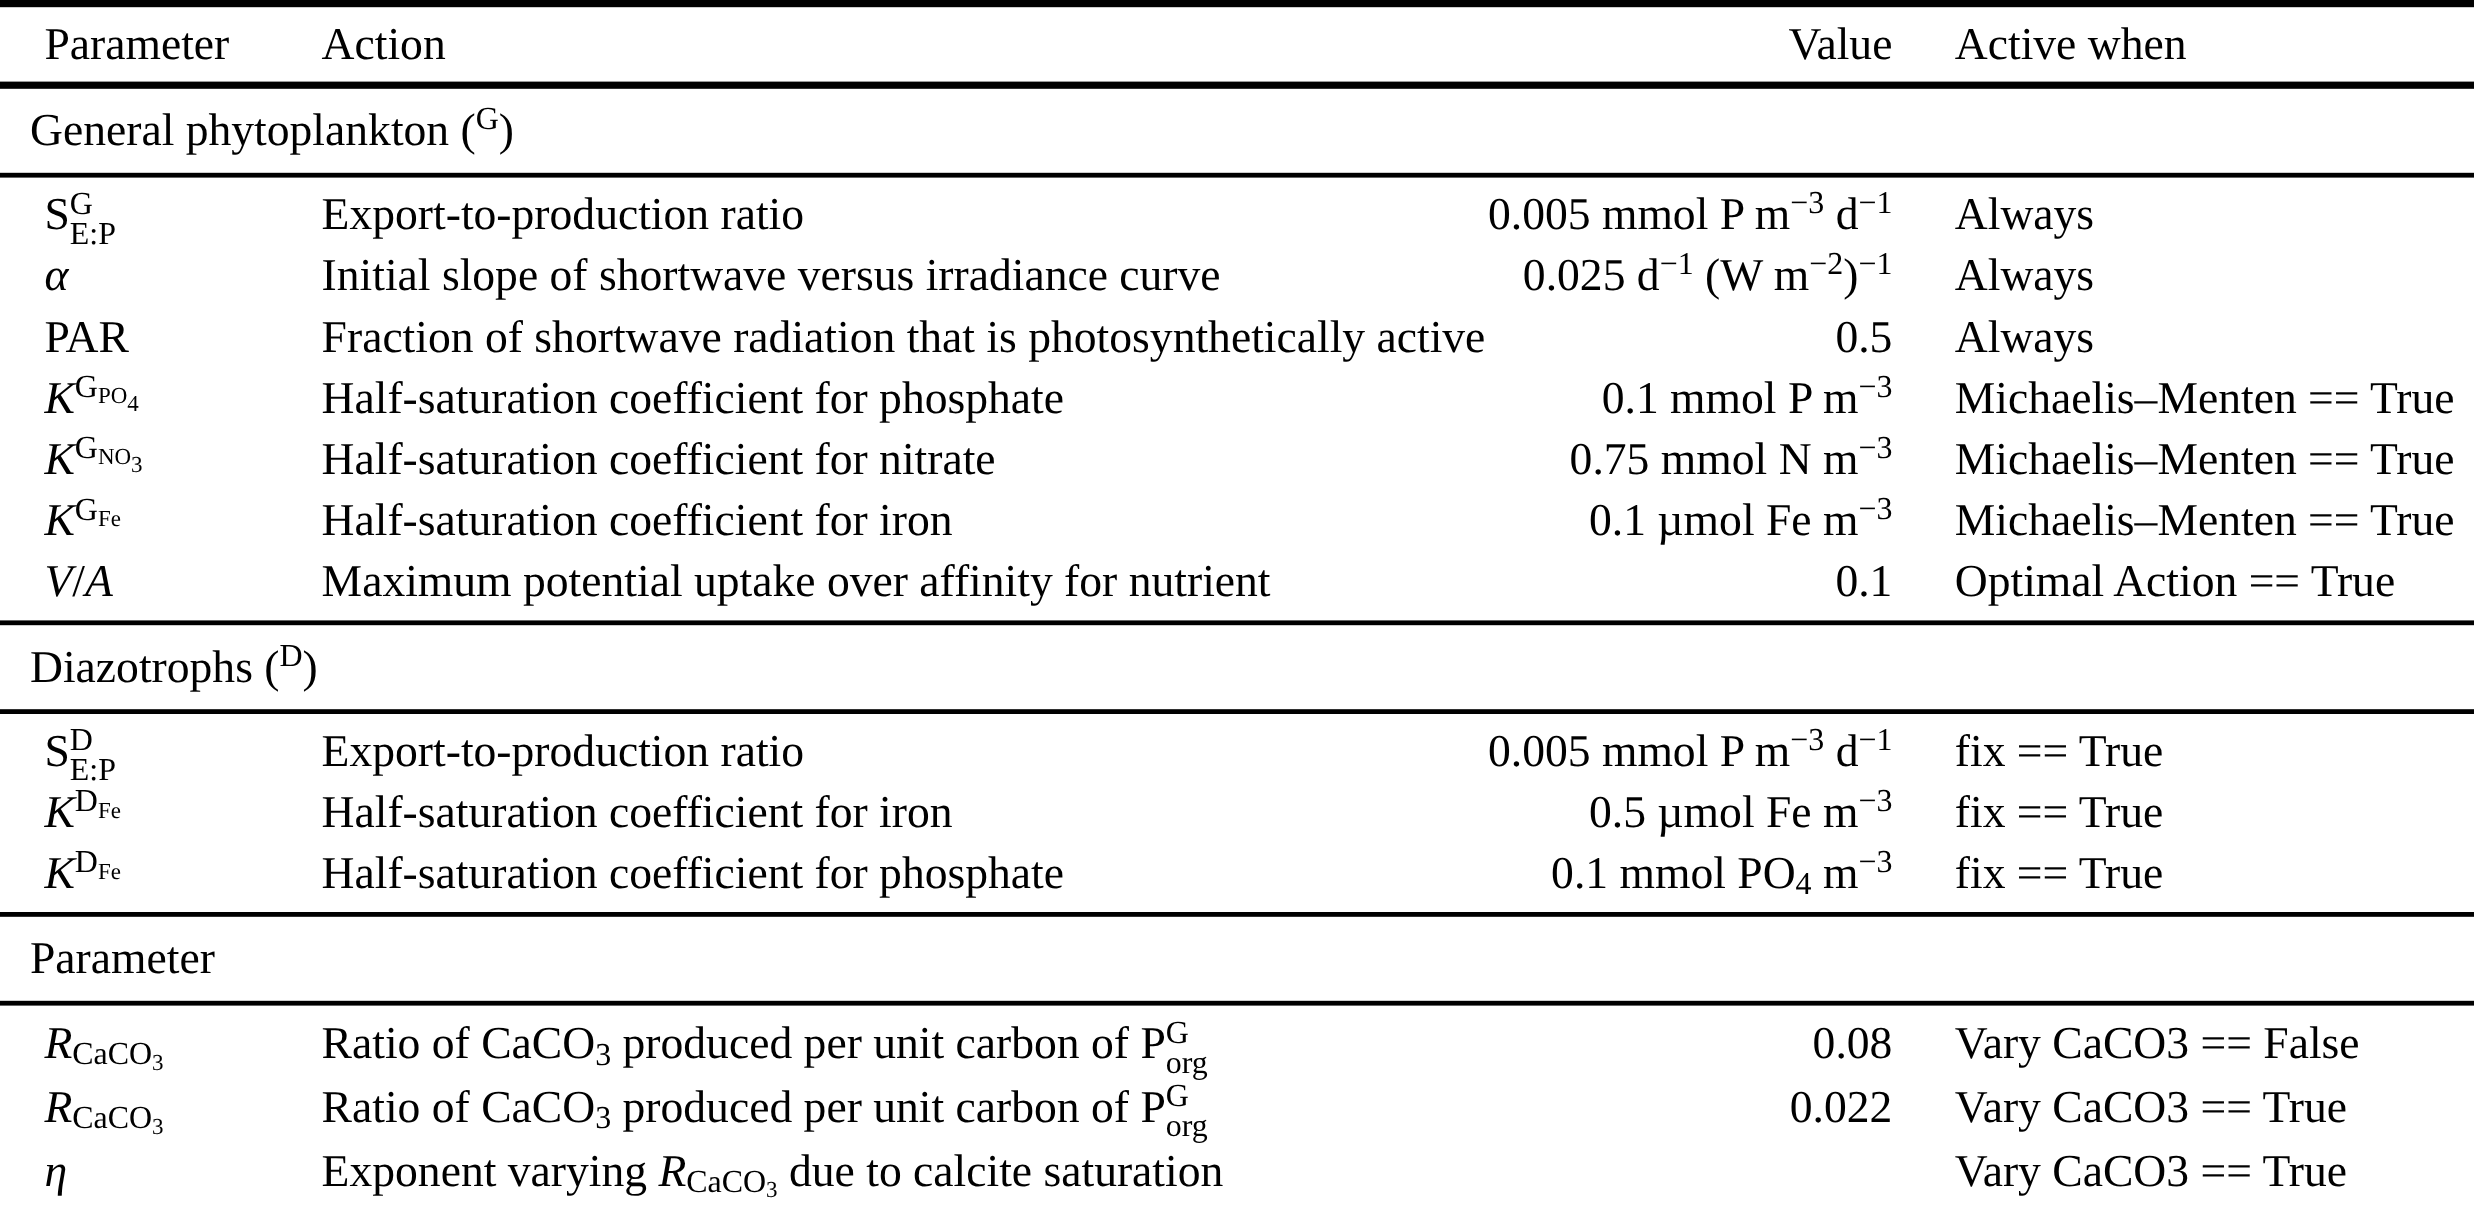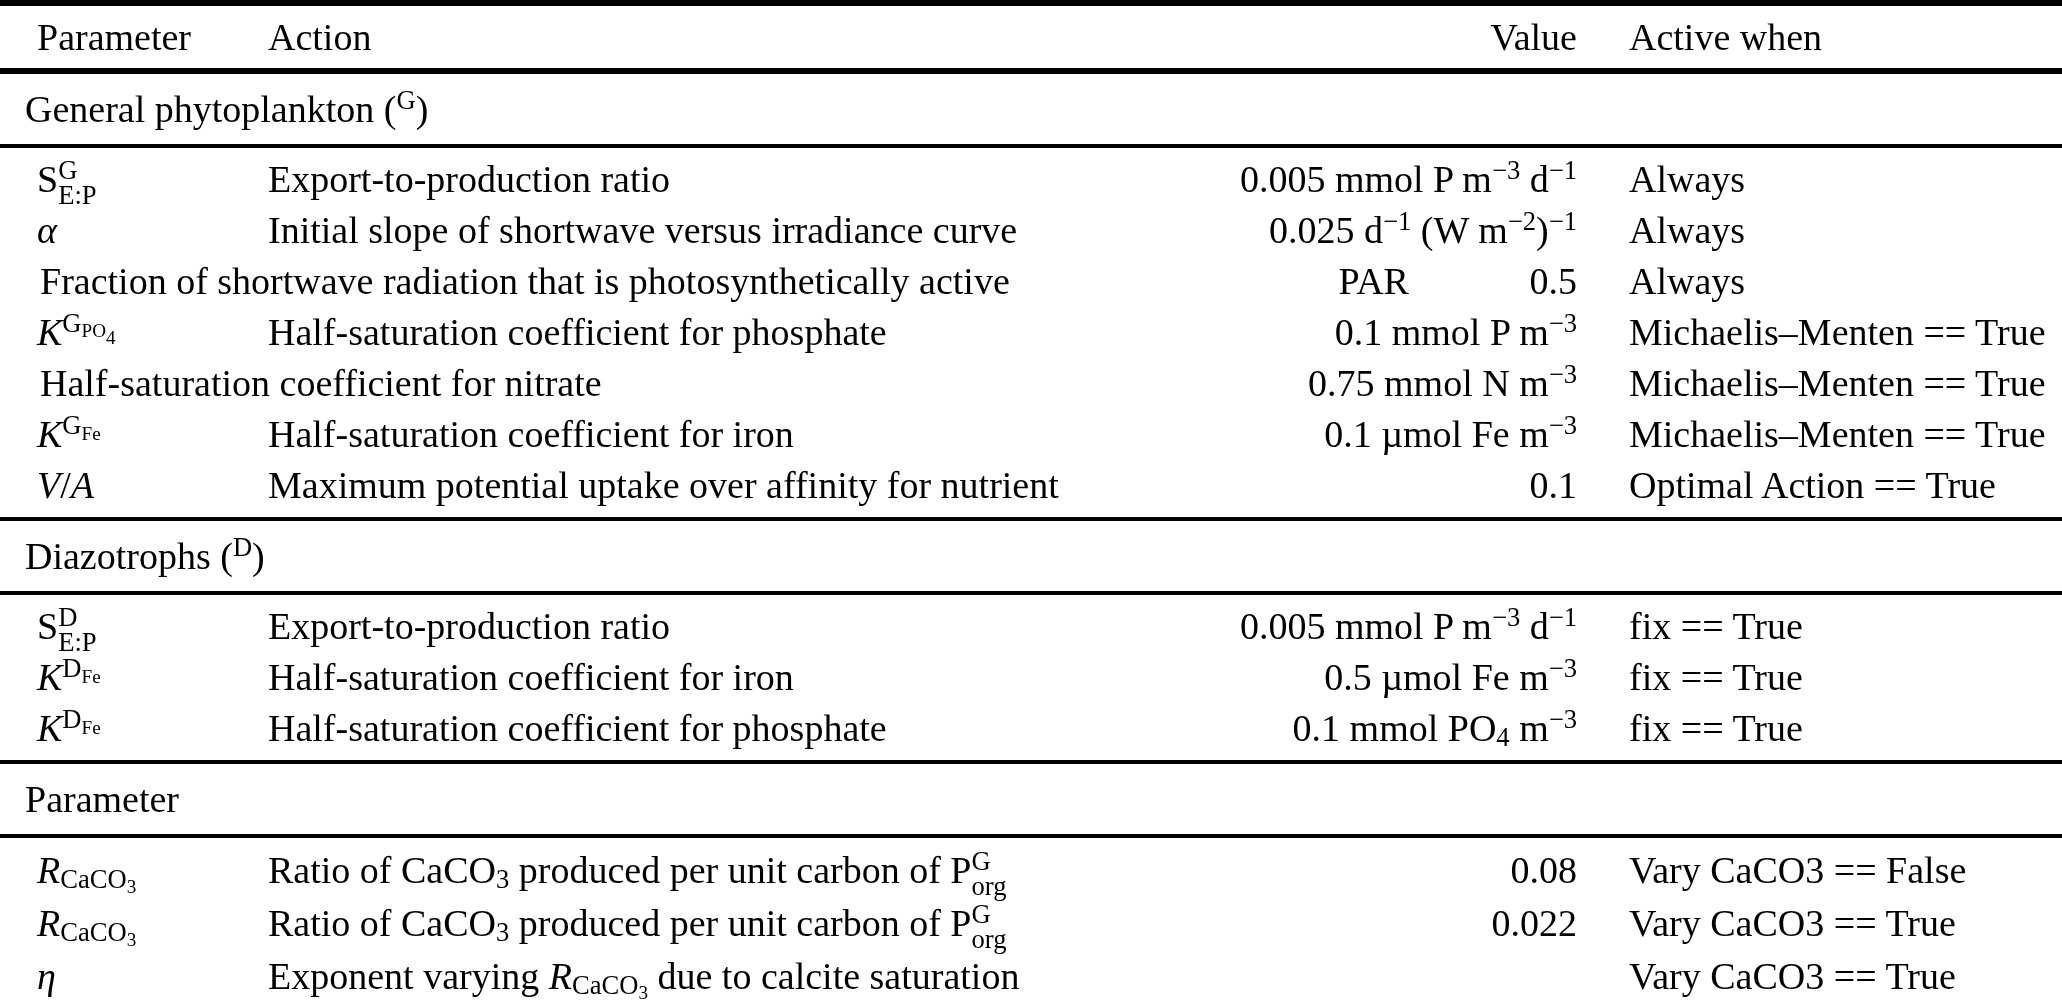--- a/index.html
+++ b/index.html
@@ -91,34 +91,35 @@
   </div>
 
   <div class="flexrow row">
     <div class="cell col1"><span class="it">α</span></div>
     <div class="cell col2">Initial slope of shortwave versus irradiance curve</div>
     <div class="cell col3">0.025 d<span class="sup">−1</span> (W m<span class="sup">−2</span>)<span class="sup">−1</span></div>
     <div class="cell col4">Always</div>
   </div>
 
   <div class="flexrow row">
+    <div class="cell col1">PAR</div>
     <div class="cell col2">Fraction of shortwave radiation that is photosynthetically active</div>
-    <div class="cell col1">PAR</div>
     <div class="cell col3">0.5</div>
     <div class="cell col4">Always</div>
   </div>
 
   <div class="flexrow row">
     <div class="cell col1"><span class="it">K</span><span class="sup">G<span class="sub">PO<span class="sub">4</span></span></span></div>
     <div class="cell col2">Half-saturation coefficient for phosphate</div>
     <div class="cell col3">0.1 mmol P m<span class="sup">−3</span></div>
     <div class="cell col4">Michaelis–Menten == True</div>
   </div>
 
   <div class="flexrow row">
+    <div class="cell col1"><span class="it">K</span><span class="sup">G<span class="sub">NO<span class="sub">3</span></span></span></div>
     <div class="cell col2">Half-saturation coefficient for nitrate</div>
     <div class="cell col3">0.75 mmol N m<span class="sup">−3</span></div>
     <div class="cell col4">Michaelis–Menten == True</div>
   </div>
 
   <div class="flexrow row">
     <div class="cell col1"><span class="it">K</span><span class="sup">G<span class="sub">Fe</span></span></div>
     <div class="cell col2">Half-saturation coefficient for iron</div>
     <div class="cell col3">0.1 µmol Fe m<span class="sup">−3</span></div>
     <div class="cell col4">Michaelis–Menten == True</div>

